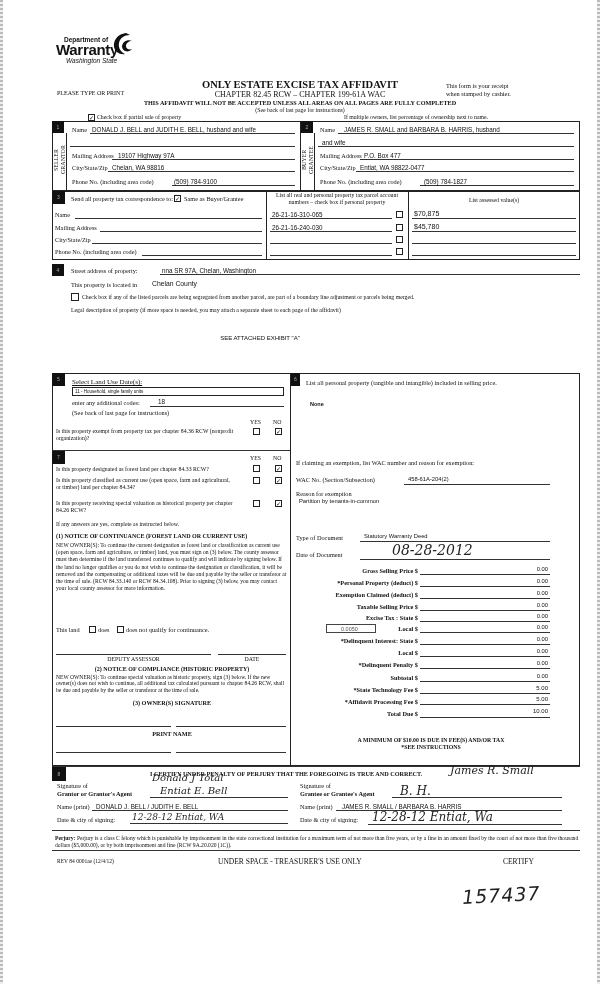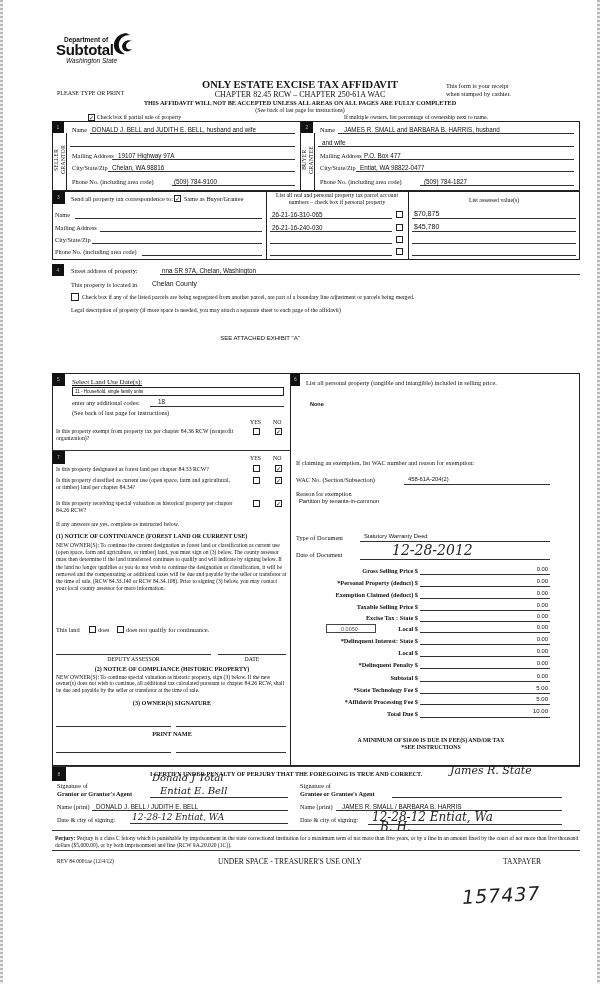--- a/index.html
+++ b/index.html
@@ -28,30 +28,30 @@
   .vline { position: absolute; width: 0; border-left: 1px solid #222; }
 </style>
 </head>
 <body>
 
 <div class="page-edge-l"></div>
 <div class="page-edge-r"></div>
 
 <div class="abs" style="left:56px;top:36px;width:80px;">
   <div class="logo-dept" style="margin-left:8px;">Department of</div>
-  <div class="logo-rev">Subtotal</div>
+  <div class="logo-rev">Warranty</div>
   <div class="logo-wa" style="margin-left:10px;">Washington State</div>
   <svg class="abs" style="left:56px;top:-4px;" width="22" height="24" viewBox="0 0 22 24">
     <path d="M14 1 C5 2 1 9 2 15 C3 20 8 23 13 22 C9 20 6 16 7 11 C8 6 12 3 18 3 Z" fill="#111"></path>
     <path d="M10 14 C11 9 16 7 20 9 C17 9 14 11 14 14 C14 17 17 18 20 17 C17 21 10 20 10 14 Z" fill="#111"></path>
   </svg>
 </div>
 <div class="abs sub" style="left:57px;top:90px;font-size:6px;">PLEASE TYPE OR PRINT</div>
 <div class="abs title center" style="left:190px;top:79px;width:220px;">ONLY ESTATE EXCISE TAX AFFIDAVIT</div>
-<div class="abs sub center" style="left:190px;top:90px;width:220px;">CHAPTER 82.45 RCW – CHAPTER 250-61A WAC</div>
+<div class="abs sub center" style="left:190px;top:90px;width:220px;">CHAPTER 82.45 RCW – CHAPTER 199-61A WAC</div>
 <div class="abs small" style="left:446px;top:82px;">This form is your receipt</div>
 <div class="abs small" style="left:446px;top:90px;">when stamped by cashier.</div>
 <div class="abs center bold" style="left:60px;top:99px;width:480px;font-size:6.2px;">THIS AFFIDAVIT WILL NOT BE ACCEPTED UNLESS ALL AREAS ON ALL PAGES ARE FULLY COMPLETED</div>
 <div class="abs center tiny" style="left:200px;top:107px;width:200px;">(See back of last page for instructions)</div>
 <div class="cb" style="left:88px;top:114px;">✓</div>
 <div class="abs tiny" style="left:97px;top:114px;">Check box if partial sale of property</div>
 <div class="abs tiny" style="left:344px;top:114px;">If multiple owners, list percentage of ownership next to name.</div>
 
 <div class="box" style="left:52px;top:121px;width:528px;height:70px;"></div>
 <div class="vline" style="left:300px;top:121px;height:70px;"></div>
@@ -206,21 +206,21 @@
 <div class="abs small" style="left:296px;top:476px;">WAC No. (Section/Subsection)</div>
 <div class="line" style="left:404px;top:484px;width:146px;"></div>
 <div class="abs fill" style="left:408px;top:476px;font-size:5.8px;">458-61A-204(2)</div>
 <div class="abs small" style="left:296px;top:490px;">Reason for exemption</div>
 <div class="abs fill" style="left:299px;top:498px;font-size:5.8px;">Partition by tenants-in-common</div>
 <div class="abs small" style="left:296px;top:534px;">Type of Document</div>
 <div class="line" style="left:360px;top:541px;width:190px;"></div>
 <div class="abs fill" style="left:364px;top:533px;font-size:5.8px;">Statutory Warranty Deed</div>
 <div class="abs small" style="left:296px;top:551px;">Date of Document</div>
 <div class="line" style="left:360px;top:559px;width:190px;"></div>
-<div class="abs hand" style="left:392px;top:542px;font-size:14px;">12-28-2012</div>
+<div class="abs hand" style="left:392px;top:542px;font-size:14px;">08-28-2012</div>
 
 <div>
   <div class="abs small bold right" style="left:300px;top:567px;width:118px;">Gross Selling Price $</div>
   <div class="line" style="left:420px;top:574px;width:130px;"></div>
   <div class="abs fill right" style="left:420px;top:566px;width:128px;font-size:5.8px;">0.00</div>
 
   <div class="abs small bold right" style="left:300px;top:579px;width:118px;">*Personal Property (deduct) $</div>
   <div class="line" style="left:420px;top:586px;width:130px;"></div>
   <div class="abs fill right" style="left:420px;top:578px;width:128px;font-size:5.8px;">0.00</div>
 
@@ -286,32 +286,32 @@
 <div class="abs small" style="left:57px;top:803px;">Name (print)</div>
 <div class="line" style="left:92px;top:810px;width:196px;"></div>
 <div class="abs fill" style="left:96px;top:803px;">DONALD J. BELL / JUDITH E. BELL</div>
 <div class="abs small" style="left:57px;top:816px;">Date &amp; city of signing:</div>
 <div class="line" style="left:130px;top:823px;width:158px;"></div>
 <div class="abs hand" style="left:132px;top:812px;font-size:9px;">12-28-12   Entiat, WA</div>
 
 <div class="abs small" style="left:300px;top:782px;">Signature of</div>
 <div class="abs small bold" style="left:300px;top:790px;">Grantee or Grantee's Agent</div>
 <div class="line" style="left:392px;top:797px;width:170px;"></div>
-<div class="abs hand" style="left:450px;top:764px;font-size:11px;">James R. State</div>
-<div class="abs hand" style="left:380px;top:784px;font-size:12px;margin-top:36px;">B. H.</div>
+<div class="abs hand" style="left:450px;top:764px;font-size:11px;">James R. Small</div>
+<div class="abs hand" style="left:400px;top:784px;font-size:12px;">B. H.</div>
 <div class="abs small" style="left:300px;top:803px;">Name (print)</div>
 <div class="line" style="left:336px;top:810px;width:226px;"></div>
 <div class="abs fill" style="left:342px;top:803px;">JAMES R. SMALL / BARBARA B. HARRIS</div>
 <div class="abs small" style="left:300px;top:816px;">Date &amp; city of signing:</div>
 <div class="line" style="left:368px;top:824px;width:194px;"></div>
 <div class="abs hand" style="left:372px;top:810px;font-size:12px;">12-28-12  Entiat, Wa</div>
 
 <div class="line" style="left:52px;top:830px;width:528px;border-bottom-width:1px;"></div>
 
 <div class="abs" style="left:55px;top:835px;width:525px;font-size:5.6px;line-height:7px;">
   <b>Perjury:</b>
   <span>Perjury is a class C felony which is punishable by imprisonment in the state correctional institution for a maximum term of not more than five years, or by a fine in an amount fixed by the court of not more than five thousand dollars ($5,000.00), or by both imprisonment and fine (RCW 9A.20.020 (1C)).</span>
 </div>
 <div class="line" style="left:52px;top:850px;width:528px;"></div>
 <div class="abs" style="left:57px;top:858px;font-size:5.5px;">REV 84 0001ae (12/4/12)</div>
 <div class="abs" style="left:218px;top:857px;font-size:7.5px;">UNDER SPACE - TREASURER'S USE ONLY</div>
-<div class="abs" style="left:503px;top:857px;font-size:7.5px;">TAXPAYER</div>
+<div class="abs" style="left:503px;top:857px;font-size:7.5px;">CERTIFY</div>
 <div class="abs" style="left:462px;top:884px;font-family:'DejaVu Sans',sans-serif;font-size:19px;letter-spacing:1px;color:#222;transform:rotate(-3deg);font-style:italic;">157437</div>
 
 </body></html>

